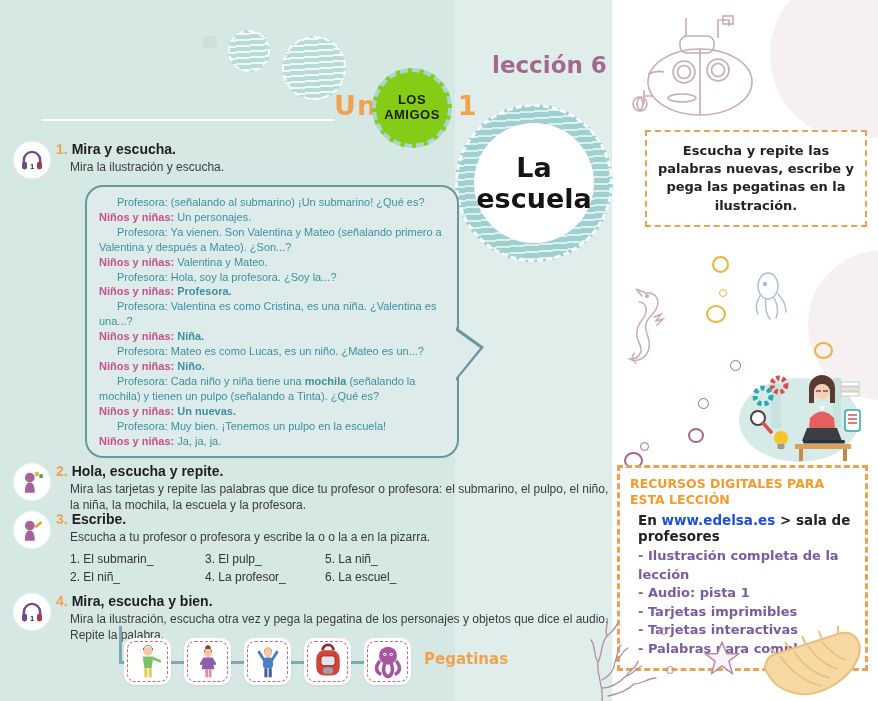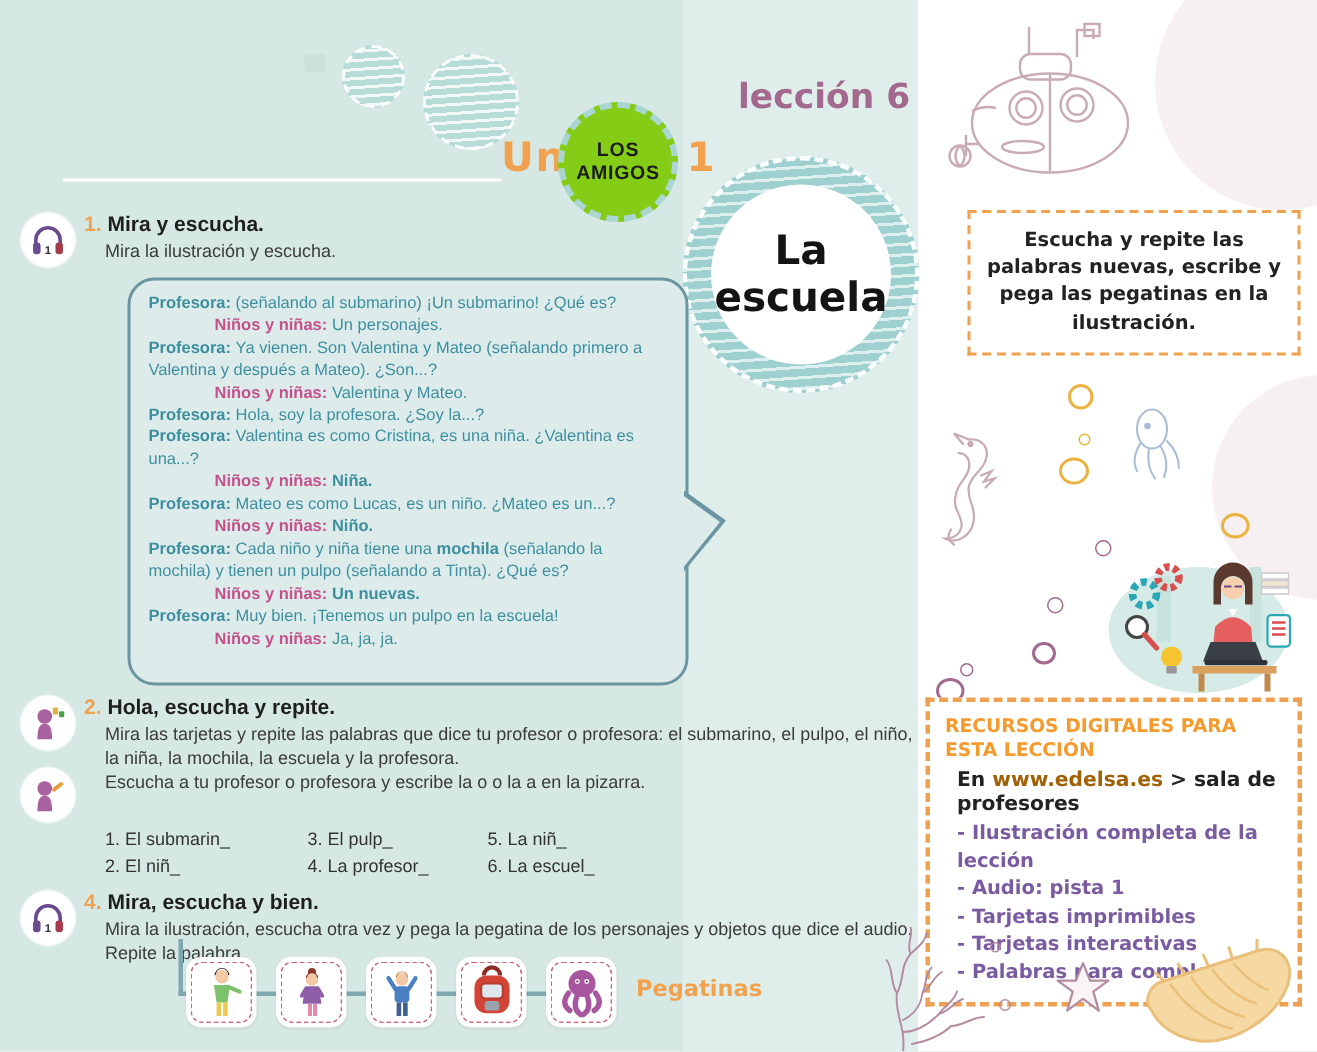--- a/index.html
+++ b/index.html
@@ -27,42 +27,42 @@
   .ex-block{position:absolute;left:56px;}
   .ex-title{font-size:14px;font-weight:800;color:#1e1e1e;}
   .ex-title .num{color:#f2a24e;margin-right:4px;}
   .ex-desc{font-size:12px;color:#3b3b3b;margin:3px 0 0 14px;line-height:1.3;}
 
   
   .bubble{position:absolute;left:85px;top:185px;width:374px;min-height:272px;background:#ddecea;border:2px solid #6b95a0;border-radius:18px;padding:8px 12px;box-sizing:border-box;}
   .bubble .tail-b{position:absolute;right:-27px;top:140px;width:0;height:0;border-top:20px solid transparent;border-bottom:34px solid transparent;border-left:28px solid #6b95a0;}
   .bubble .tail-f{position:absolute;right:-23px;top:143px;width:0;height:0;border-top:18px solid transparent;border-bottom:31px solid transparent;border-left:25px solid #ddecea;}
   .dlg-line{margin:0;font-size:11px;line-height:14.9px;color:#3d8fa0;}
-  .dlg-line .s-t{color:#3d8fa0;font-weight:700;}
-  .dlg-line .s-c{color:#c4518b;font-weight:700;margin-left:44px;}
+  .dlg-line .s-t{color:#3d8fa0;font-weight:400;margin-left:18px;}
+  .dlg-line .s-c{color:#c4518b;font-weight:700;}
   .dlg-line .b{font-weight:800;}
 
   
   .word-grid{position:absolute;left:70px;top:552px;display:flex;gap:0;font-size:12px;color:#333;}
   .word-col{display:flex;flex-direction:column;gap:4px;}
   .word-col:nth-child(1){width:135px;} .word-col:nth-child(2){width:120px;}
 
   
   .conn-v{position:absolute;left:119px;top:626px;width:3px;height:37px;background:#7fa8b0;}
   .conn-h{position:absolute;left:119px;top:661px;width:268px;height:3px;background:#7fa8b0;}
   .sticker{position:absolute;top:638px;width:47px;height:47px;background:#fff;border-radius:10px;box-shadow:0 1px 2px rgba(0,0,0,.08);}
   .sticker-inner{position:absolute;inset:3px;border:1.5px dashed #cc6677;border-radius:8px;display:flex;align-items:center;justify-content:center;}
   .pegatinas{position:absolute;left:424px;top:650px;font-size:15px;font-weight:800;color:#f2a24e;font-family:"DejaVu Sans",sans-serif;}
 
   
-  .tip-box{position:absolute;left:645px;top:140px;width:222px;border:2px dashed #f0a14f;padding:10px 8px;box-sizing:border-box;text-align:center;font-size:13px;font-weight:600;color:#222;line-height:1.4;background:#fff;font-family:"DejaVu Sans",sans-serif;}
+  .tip-box{position:absolute;left:645px;top:130px;width:222px;border:2px dashed #f0a14f;padding:10px 8px;box-sizing:border-box;text-align:center;font-size:13px;font-weight:600;color:#222;line-height:1.4;background:#fff;font-family:"DejaVu Sans",sans-serif;}
   .res-box{position:absolute;left:617px;top:465px;width:251px;border:3px dashed #f0a14f;background:#fff;padding:8px 10px 10px;box-sizing:border-box;font-family:"DejaVu Sans",sans-serif;}
   .res-title{font-size:12.5px;font-weight:800;color:#f59b2e;line-height:1.25;}
   .res-intro{font-size:13.5px;color:#222;font-weight:700;margin:5px 0 3px 8px;}
-  .res-intro .lnk{color:#a16207;cursor:pointer;}
+  .res-intro .lnk{color:#1d4ed8;cursor:pointer;}
   .res-items{margin:0 0 0 8px;padding:0;list-style:none;}
   .res-items li{font-size:13px;color:#7a5ba1;font-weight:600;line-height:1.42;}
   .res-items li::before{content:"- ";}
   .dot{position:absolute;border-radius:50%;}
 </style>
 </head>
 <body>
 
 <div id="page">
   <div class="band"></div>
@@ -102,20 +102,21 @@
     <div class="ex-desc" style="width:380px;">Mira la ilustración y escucha.</div>
   </div>
 
   <div class="bubble">
     <div>
         <p class="dlg-line"><span class="s-t">Profesora: </span><span>(señalando al submarino) ¡Un submarino! ¿Qué es?</span></p>
         <p class="dlg-line"><span class="s-c">Niños y niñas: </span><span>Un personajes.</span></p>
         <p class="dlg-line"><span class="s-t">Profesora: </span><span>Ya vienen. Son Valentina y Mateo (señalando primero a Valentina y después a Mateo). ¿Son...?</span></p>
         <p class="dlg-line"><span class="s-c">Niños y niñas: </span><span>Valentina y Mateo.</span></p>
         <p class="dlg-line"><span class="s-t">Profesora: </span><span>Hola, soy la profesora. ¿Soy la...?</span></p>
+        <p class="dlg-line"><span class="s-c">Niños y niñas: </span><span class="b">Profesora.</span></p>
         <p class="dlg-line"><span class="s-t">Profesora: </span><span>Valentina es como Cristina, es una niña. ¿Valentina es una...?</span></p>
         <p class="dlg-line"><span class="s-c">Niños y niñas: </span><span class="b">Niña.</span></p>
         <p class="dlg-line"><span class="s-t">Profesora: </span><span>Mateo es como Lucas, es un niño. ¿Mateo es un...?</span></p>
         <p class="dlg-line"><span class="s-c">Niños y niñas: </span><span class="b">Niño.</span></p>
         <p class="dlg-line"><span class="s-t">Profesora: </span><span>Cada niño y niña tiene una </span><span class="b">mochila</span><span> (señalando la mochila) y tienen un pulpo (señalando a Tinta). ¿Qué es?</span></p>
         <p class="dlg-line"><span class="s-c">Niños y niñas: </span><span class="b">Un nuevas.</span></p>
         <p class="dlg-line"><span class="s-t">Profesora: </span><span>Muy bien. ¡Tenemos un pulpo en la escuela!</span></p>
         <p class="dlg-line"><span class="s-c">Niños y niñas: </span><span>Ja, ja, ja.</span></p>
       </div>
     <div class="tail-b"></div>
@@ -136,20 +137,21 @@
   </div>
 
   <div class="ex-icon" style="left:14px;top:512px;">
     <svg width="26" height="26" viewBox="0 0 24 24">
       <circle cx="10" cy="8" r="4.5" fill="#a9609f"></circle>
       <path d="M5.5 22 c0-6.5 1.2-9.5 4.5-9.5 s4.5 3 4.5 9.5 z" fill="#a9609f"></path>
       <rect x="14" y="8.5" width="8" height="2.4" rx="1.2" transform="rotate(-38 14 8.5)" fill="#e69a3c"></rect>
     </svg>
   </div>
   <div class="ex-block" style="top:511px;">
+    <div class="ex-title"><span class="num">3.</span><span>Escribe.</span></div>
     <div class="ex-desc" style="width:520px;">Escucha a tu profesor o profesora y escribe la o o la a en la pizarra.</div>
   </div>
   <div class="word-grid">
       <div class="word-col">
         <div>1. El submarin_</div>
         <div>2. El niñ_</div>
       </div>
       <div class="word-col">
         <div>3. El pulp_</div>
         <div>4. La profesor_</div>

